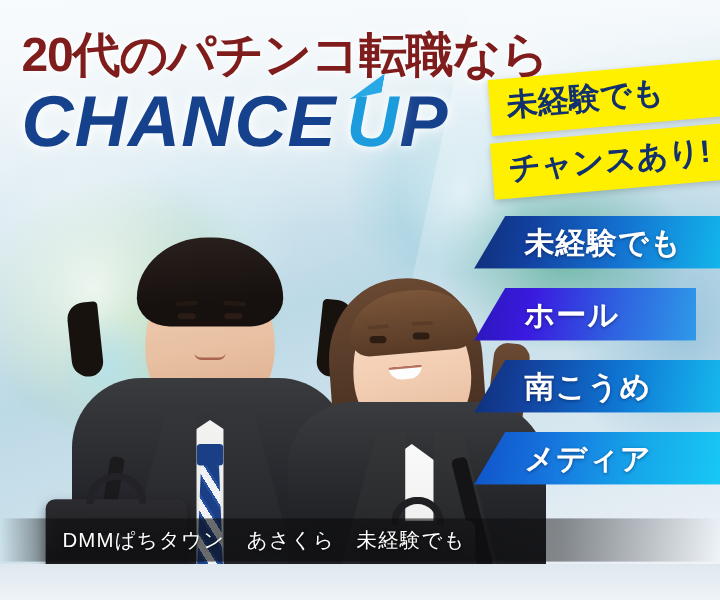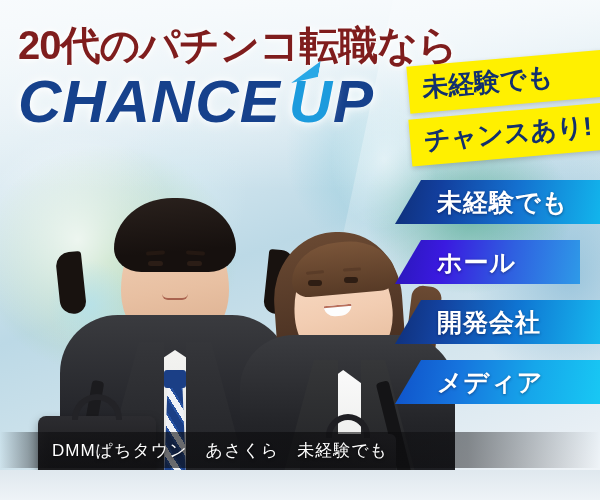--- a/index.html
+++ b/index.html
@@ -378,21 +378,21 @@
   </div>
 
   <div class="tags">
     <div class="tag t1">
       <span>未経験でも</span>
     </div>
     <div class="tag t2">
       <span>ホール</span>
     </div>
     <div class="tag t3">
-      <span>開発会社</span>
+      <span>南こうめ</span>
     </div>
     <div class="tag t5">
       <span>メディア</span>
     </div>
   </div>
 
   <div class="caption-bar">
     <div class="caption">DMMぱちタウン　あさくら　未経験でも</div>
   </div>
 

